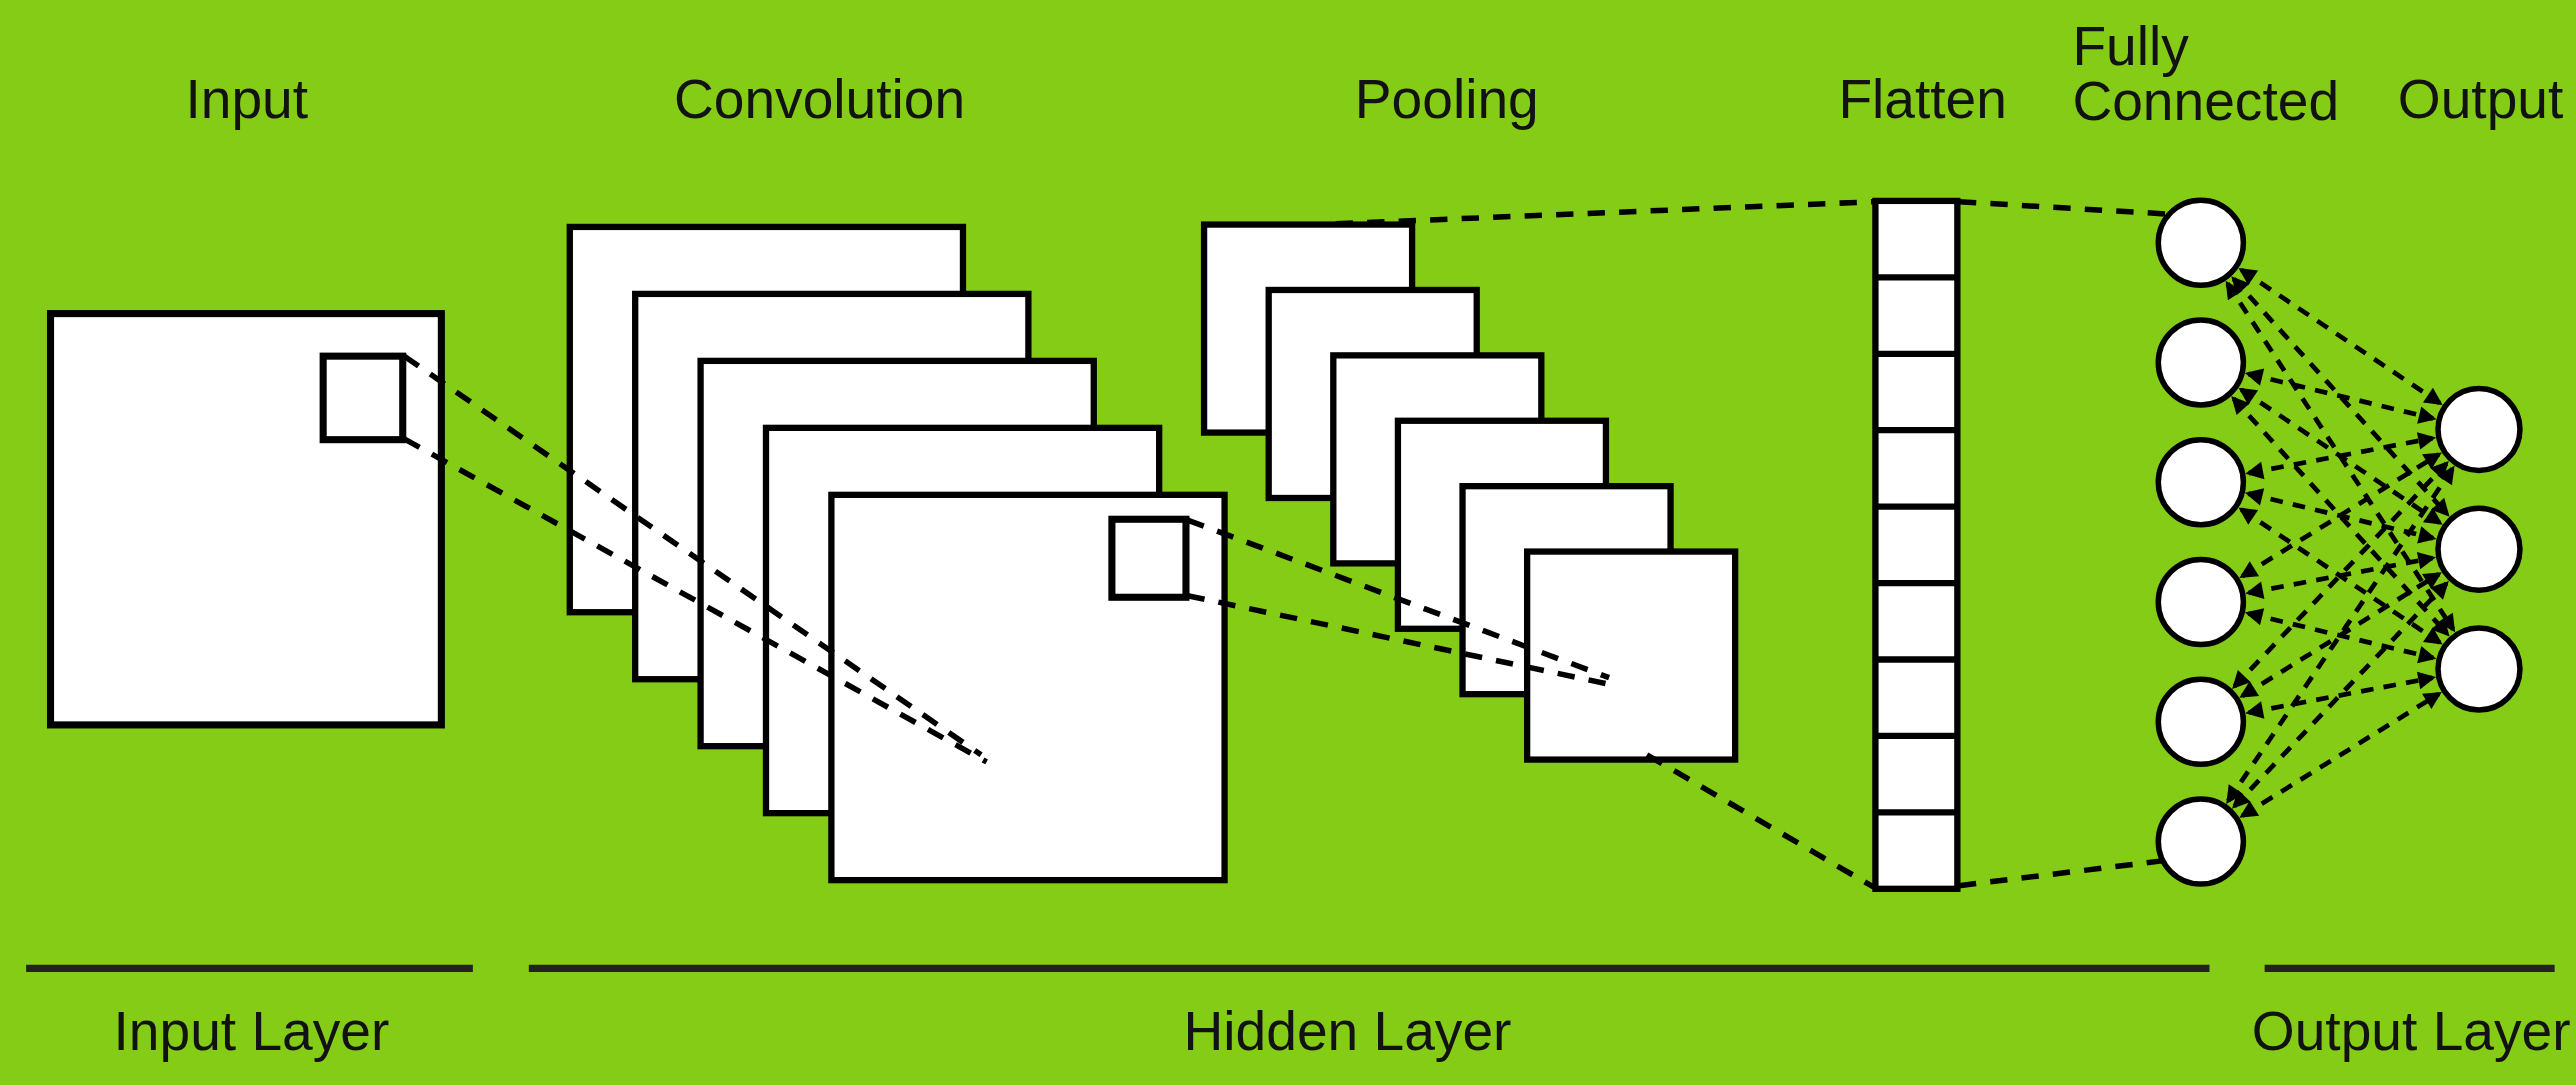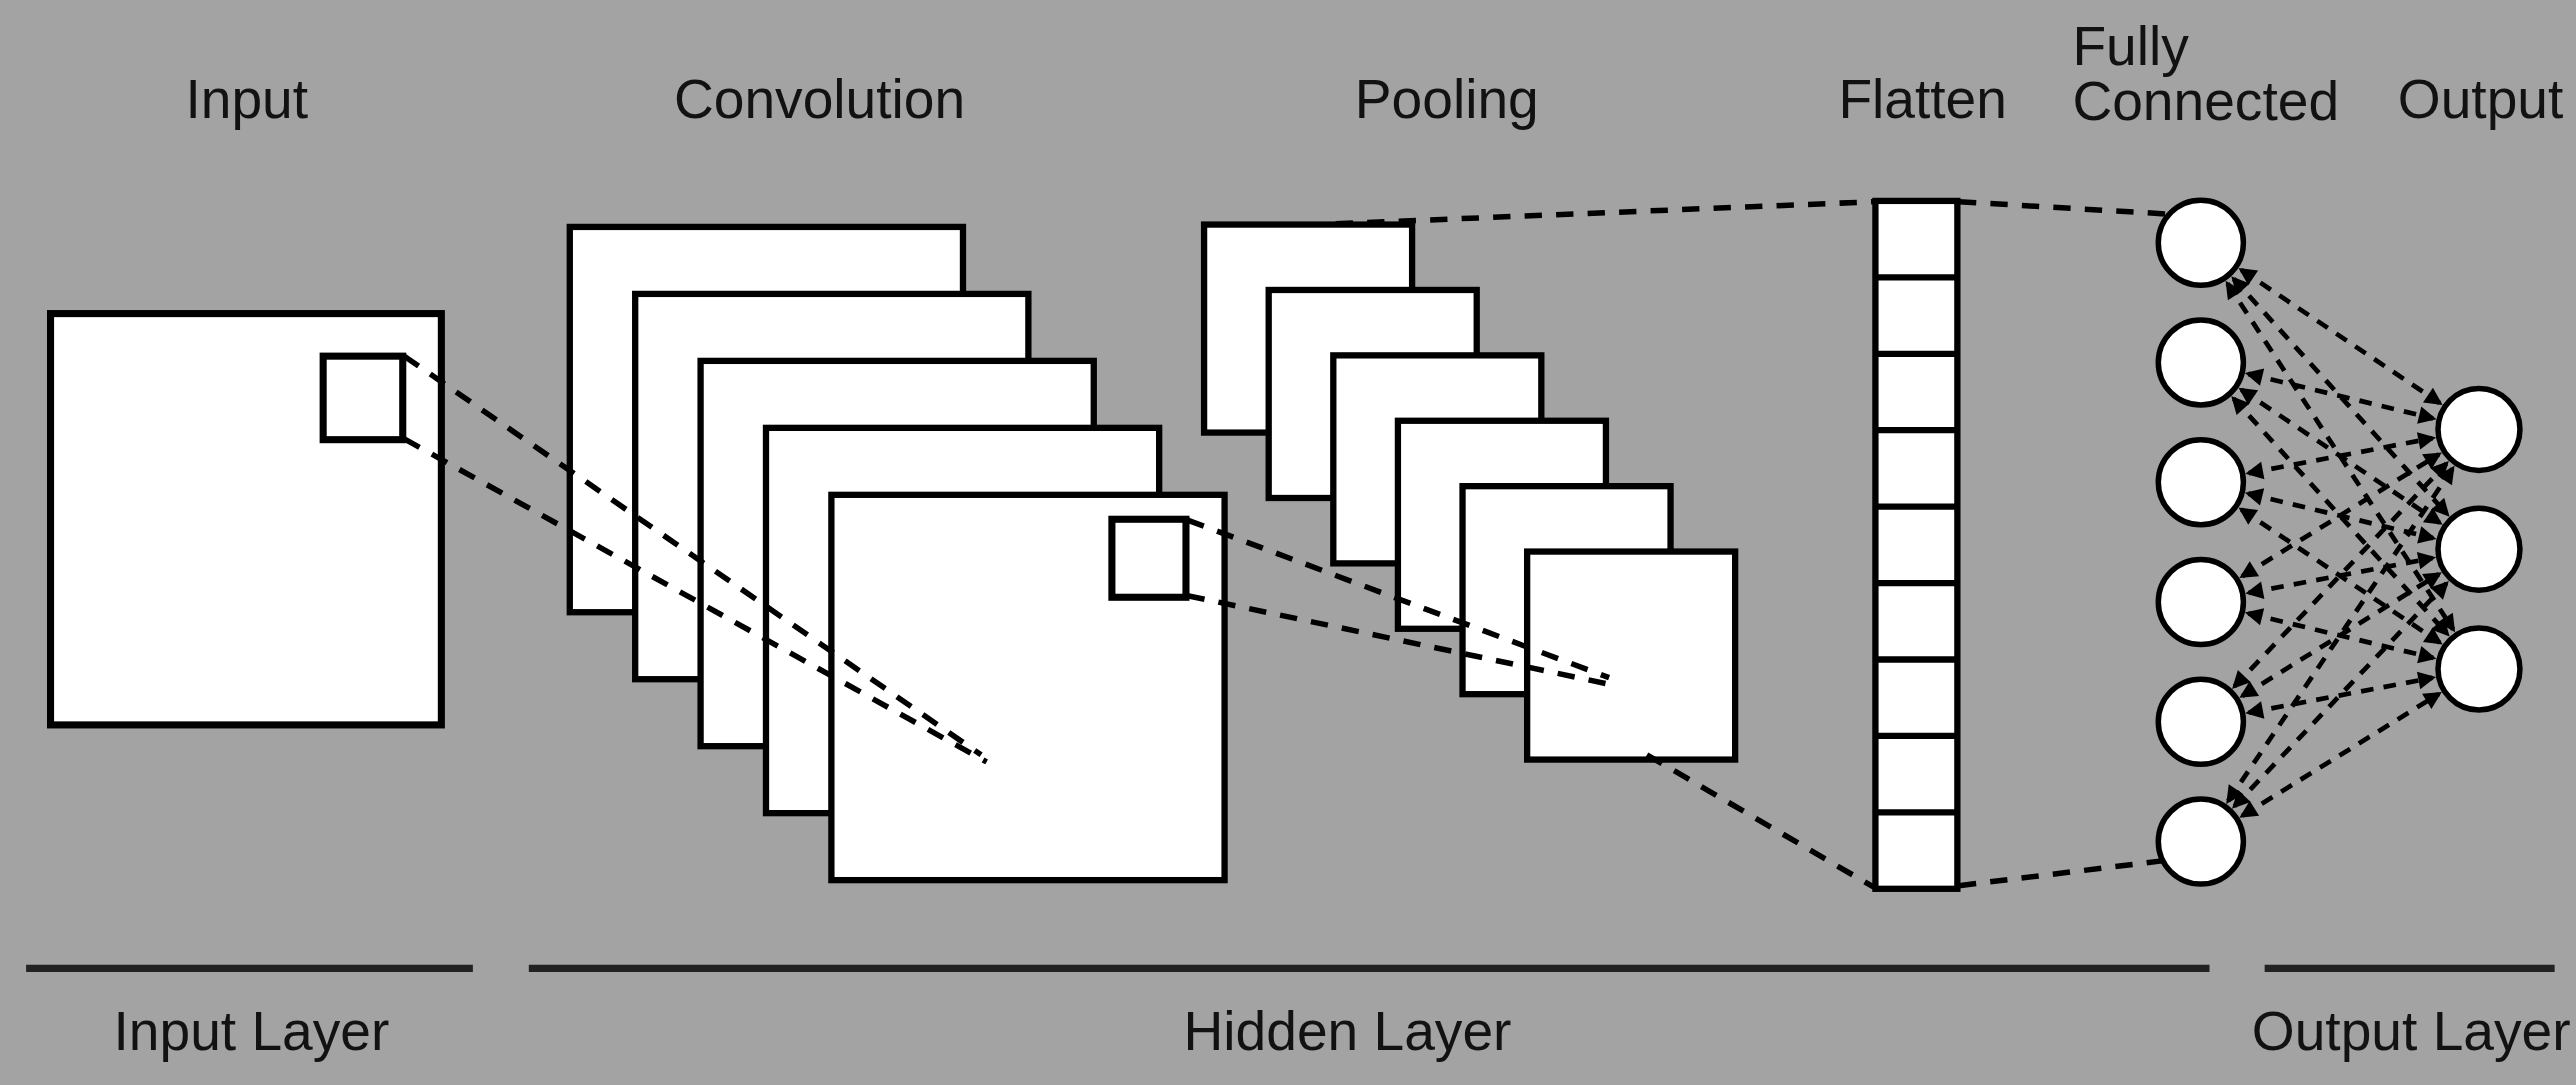--- a/index.html
+++ b/index.html
@@ -1,20 +1,20 @@
 <!DOCTYPE html>
 <html style="font-size:12.6px"><head>
 <meta charset="utf-8">
 <style>
   html, body { margin: 0; padding: 0; background: #ffffff; }
   .stage {
     position: relative;
     width: 2576px;
     height: 1085px;
-    background: #a3a3a3;
+    background: #84cc16;
     overflow: hidden;
   }
   svg { display: block; }
   .diagram-label {
     font-family: "Liberation Sans", sans-serif;
     font-size: 70px;
     fill: #121212;
   }
 </style>
 </head>

